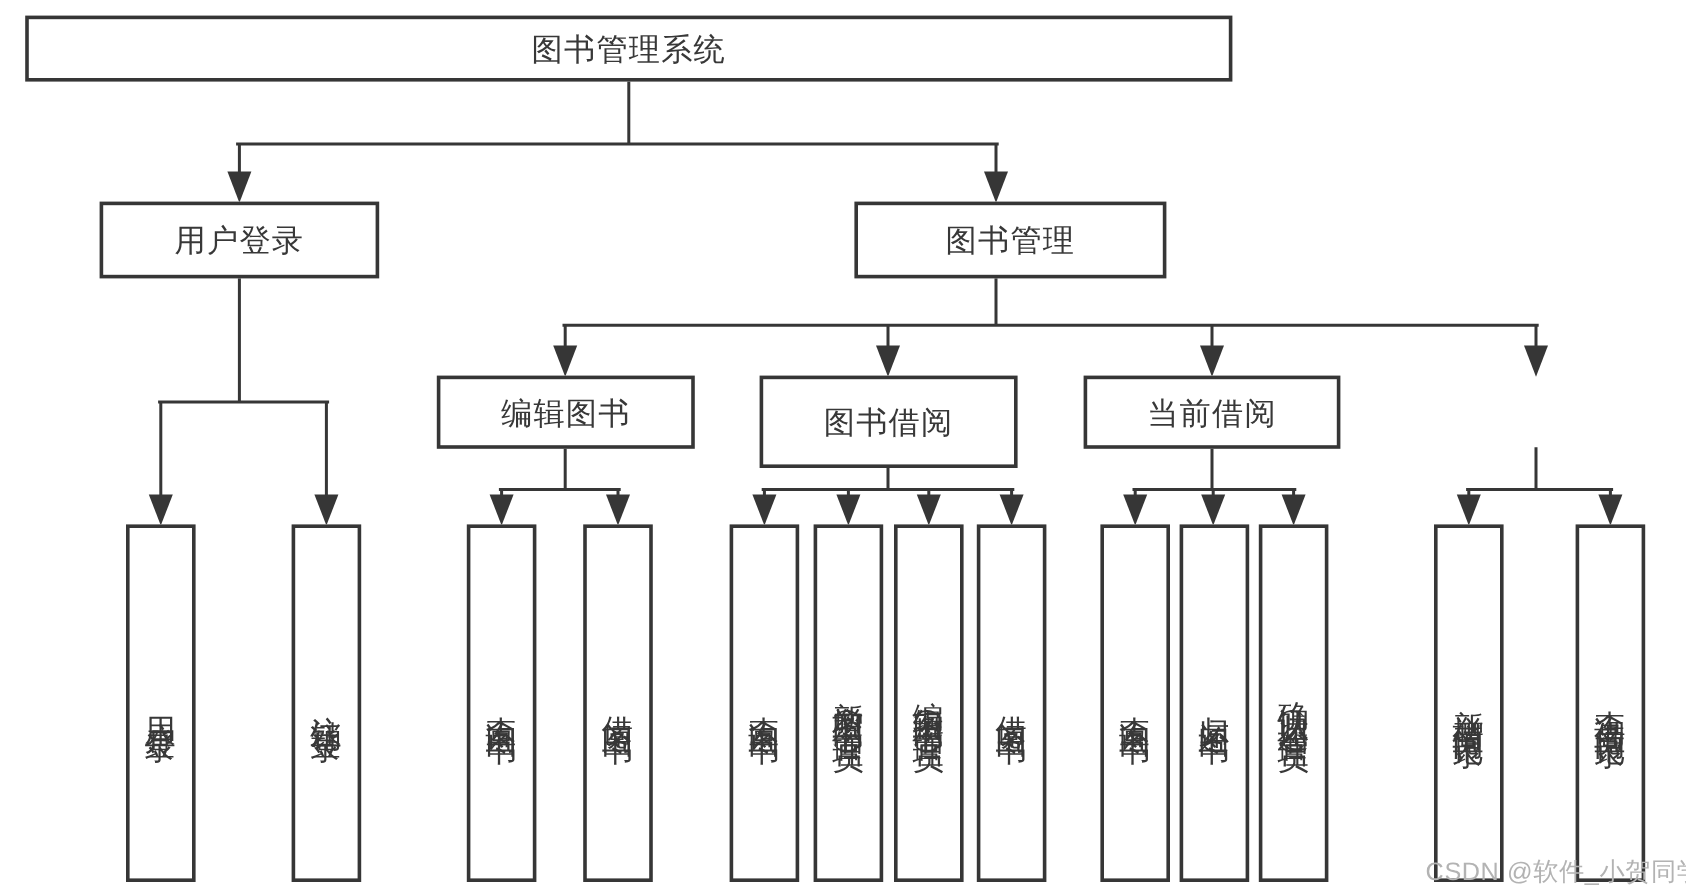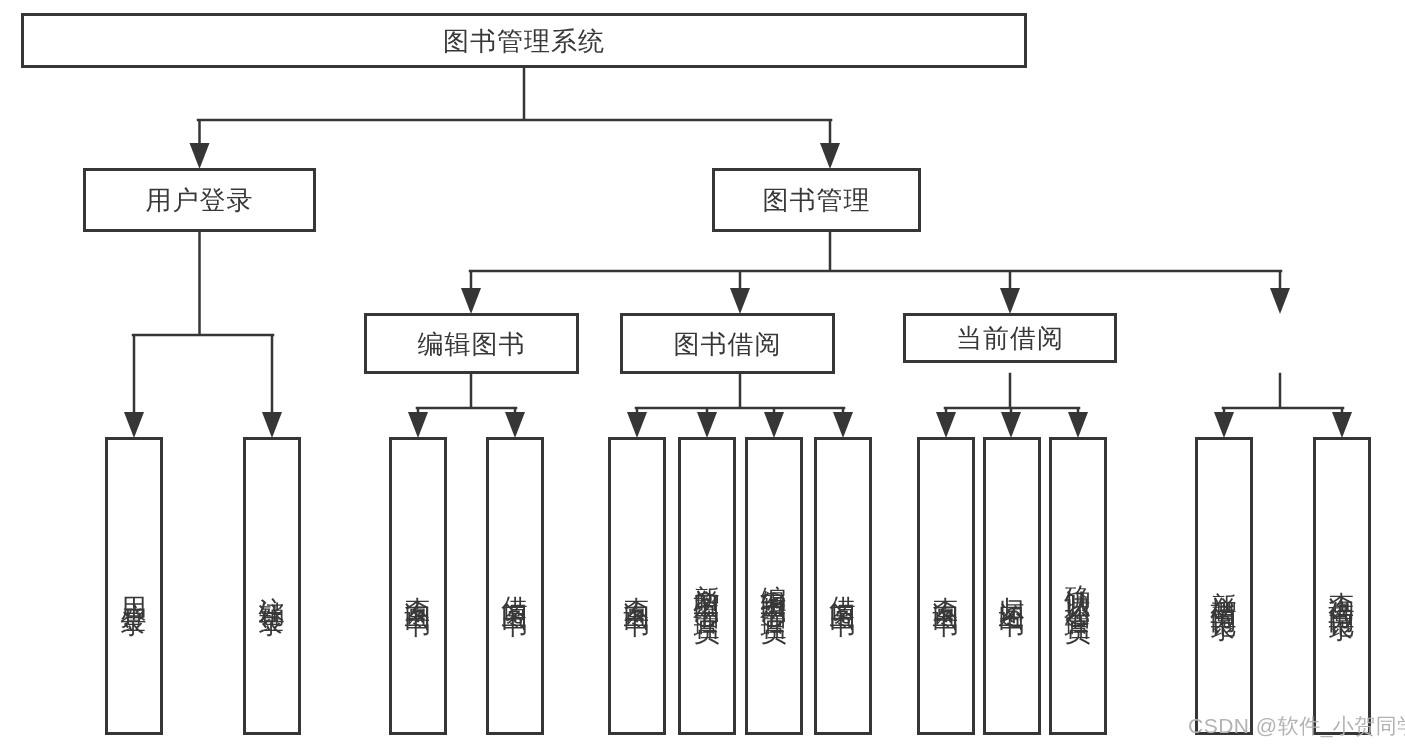--- a/index.html
+++ b/index.html
@@ -96,31 +96,31 @@
     </g>
   </svg>
 
   <div class="node" style="left:21px;top:13px;width:1006px;height:55px">
     <span class="hlbl">图书管理系统</span>
   </div>
 
   <div class="node" style="left:83px;top:168px;width:233px;height:64px">
     <span class="hlbl">用户登录</span>
   </div>
-  <div class="node" style="left:712px;top:168px;width:209px;height:64px">
+  <div class="node" style="left:712px;top:168px;width:260px;height:64px">
     <span class="hlbl">图书管理</span>
   </div>
 
   <div class="node" style="left:364px;top:313px;width:215px;height:61px">
     <span class="hlbl">编辑图书</span>
   </div>
-  <div class="node" style="left:620px;top:313px;width:215px;height:61px">
+  <div class="node" style="left:633px;top:313px;width:215px;height:77px">
     <span class="hlbl">图书借阅</span>
   </div>
-  <div class="node" style="left:903px;top:313px;width:214px;height:50px">
+  <div class="node" style="left:903px;top:313px;width:214px;height:61px">
     <span class="hlbl">当前借阅</span>
   </div>
 
   <div class="node" style="left:105px;top:437px;width:58px;height:298px">
     <span class="vlbl">用户登录</span>
   </div>
   <div class="node" style="left:243px;top:437px;width:58px;height:298px">
     <span class="vlbl">注销登录</span>
   </div>
 

